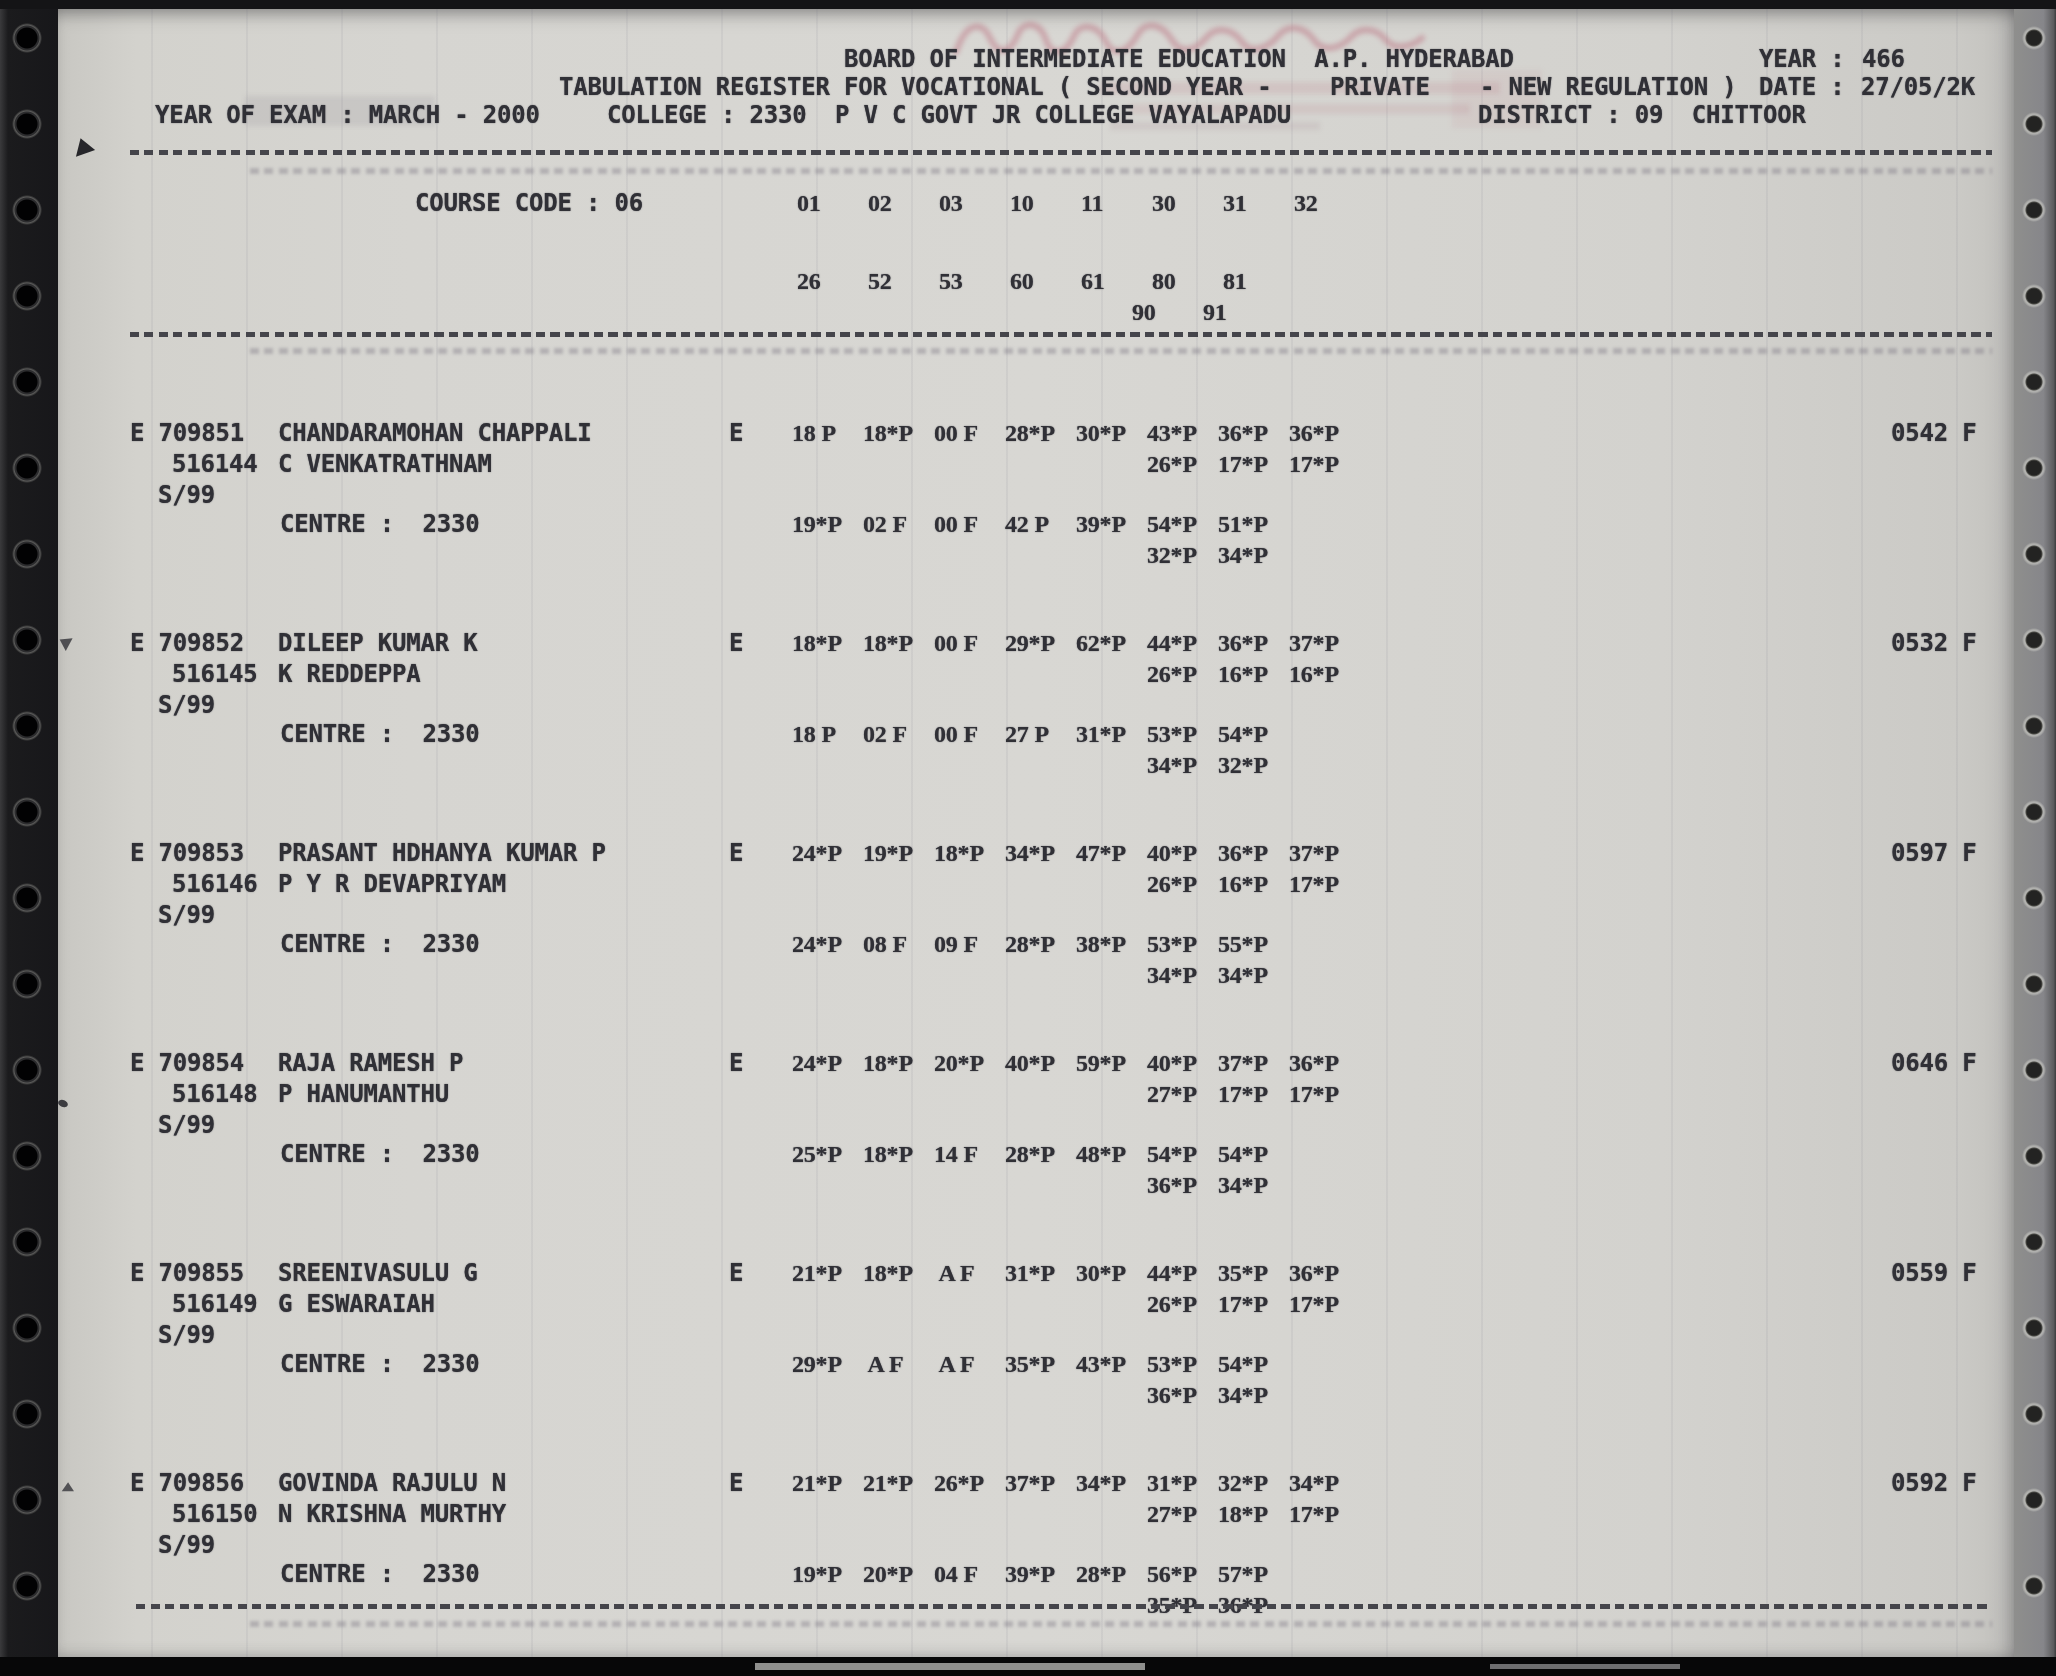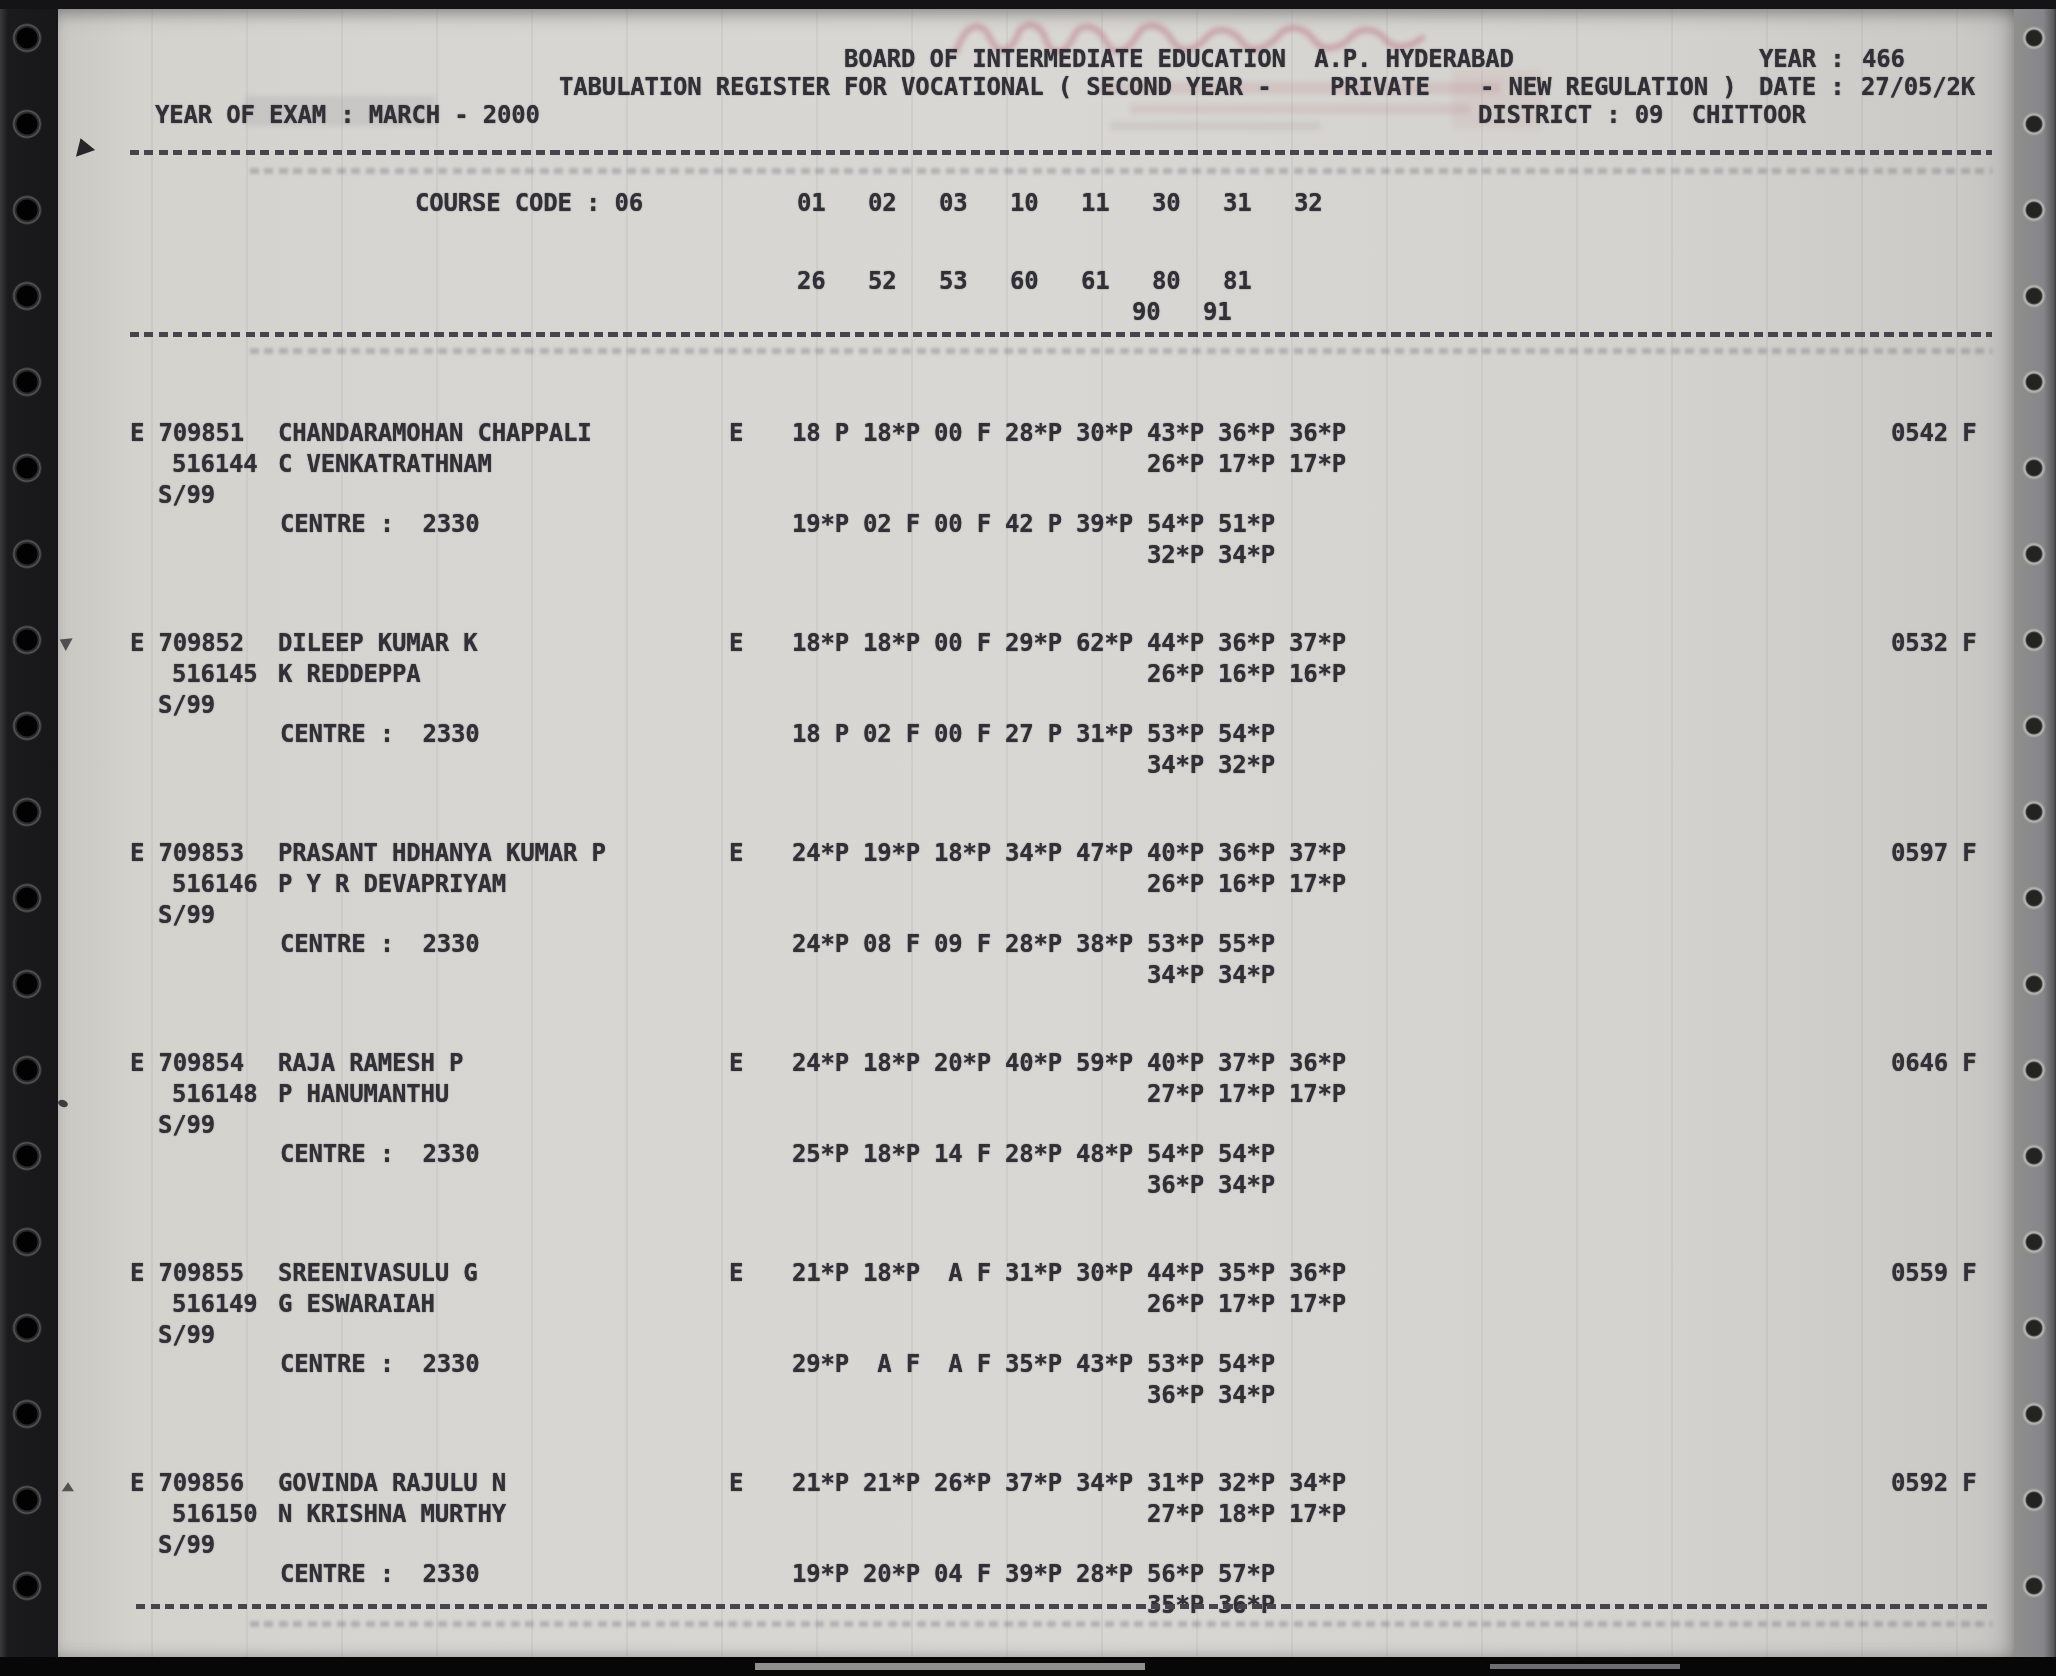--- a/index.html
+++ b/index.html
@@ -22,21 +22,21 @@
   .holes-right{position:absolute;left:2014px;top:0;width:42px;height:1676px;
          background-image:radial-gradient(circle at 20px 43px,#232322 0 7px,#4a4a45 8px,rgba(215,215,208,.5) 9px 10px,transparent 12px);
          background-size:42px 86px;background-repeat:repeat-y;background-position:0 -5px;}
   .band-top{position:absolute;left:0;top:0;width:2056px;height:9px;background:#141416;}
   .band-bottom{position:absolute;left:0;top:1657px;width:2056px;height:19px;background:#070708;}
   .bb-seg1{position:absolute;left:755px;top:1663px;width:390px;height:7px;background:#8f8f8d;}
   .bb-seg2{position:absolute;left:1490px;top:1664px;width:190px;height:5px;background:#6e6e70;}
   
   .t{position:absolute;font-weight:bold;font-size:24px;line-height:30px;letter-spacing:-0.2px;
      color:#303036;white-space:pre;text-shadow:0 0 1.2px rgba(48,48,56,.85);}
-  .marks{display:flex;}
+  .marks{display:flex;font-family:Liberation Serif, serif;}
   .mcell{display:inline-block;width:71px;white-space:pre;}
   .rec{position:absolute;left:0;width:2056px;height:210px;}
   .rec .t{position:absolute;}
   
   .dash{position:absolute;left:130px;width:1862px;height:5px;
         background:repeating-linear-gradient(90deg,#45454b 0 9px,transparent 9px 14.5px);}
   .dash-ghost{position:absolute;left:250px;width:1742px;height:6px;opacity:.33;filter:blur(1.4px);
         background:repeating-linear-gradient(90deg,#6e6877 0 9px,transparent 9px 14.5px);}
   
   .ghost-script{position:absolute;left:948px;top:14px;width:500px;height:52px;opacity:.48;filter:blur(2.4px);}
@@ -68,20 +68,21 @@
   <div class="t" style="left:1759px;top:44px">YEAR :</div>
   <div class="t" style="left:1862px;top:44px">466</div>
 
   <div class="t" style="left:559px;top:72px">TABULATION REGISTER FOR VOCATIONAL ( SECOND YEAR -</div>
   <div class="t" style="left:1330px;top:72px">PRIVATE</div>
   <div class="t" style="left:1480px;top:72px">- NEW REGULATION )</div>
   <div class="t" style="left:1759px;top:72px">DATE :</div>
   <div class="t" style="left:1861px;top:72px">27/05/2K</div>
 
   <div class="t" style="left:155px;top:100px">YEAR OF EXAM : MARCH - 2000</div>
+  <div class="t" style="left:607px;top:100px">COLLEGE : 2330  P V C GOVT JR COLLEGE VAYALAPADU</div>
   <div class="t" style="left:1478px;top:100px">DISTRICT : 09  CHITTOOR</div>
 
   <div class="dash" style="top:150px"></div>
   <div class="dash-ghost" style="top:168px"></div>
 
   <div class="t" style="left:415px;top:188px">COURSE CODE : 06</div>
   <div class="t marks" style="left:797px;top:188px"><span class="mcell">01</span><span class="mcell">02</span><span class="mcell">03</span><span class="mcell">10</span><span class="mcell">11</span><span class="mcell">30</span><span class="mcell">31</span><span class="mcell">32</span></div>
   <div class="t marks" style="left:797px;top:266px"><span class="mcell">26</span><span class="mcell">52</span><span class="mcell">53</span><span class="mcell">60</span><span class="mcell">61</span><span class="mcell">80</span><span class="mcell">81</span><span class="mcell"></span></div>
   <div class="t marks" style="left:777px;top:297px"><span class="mcell"></span><span class="mcell"></span><span class="mcell"></span><span class="mcell"></span><span class="mcell"></span><span class="mcell">90</span><span class="mcell">91</span><span class="mcell"></span></div>
 

